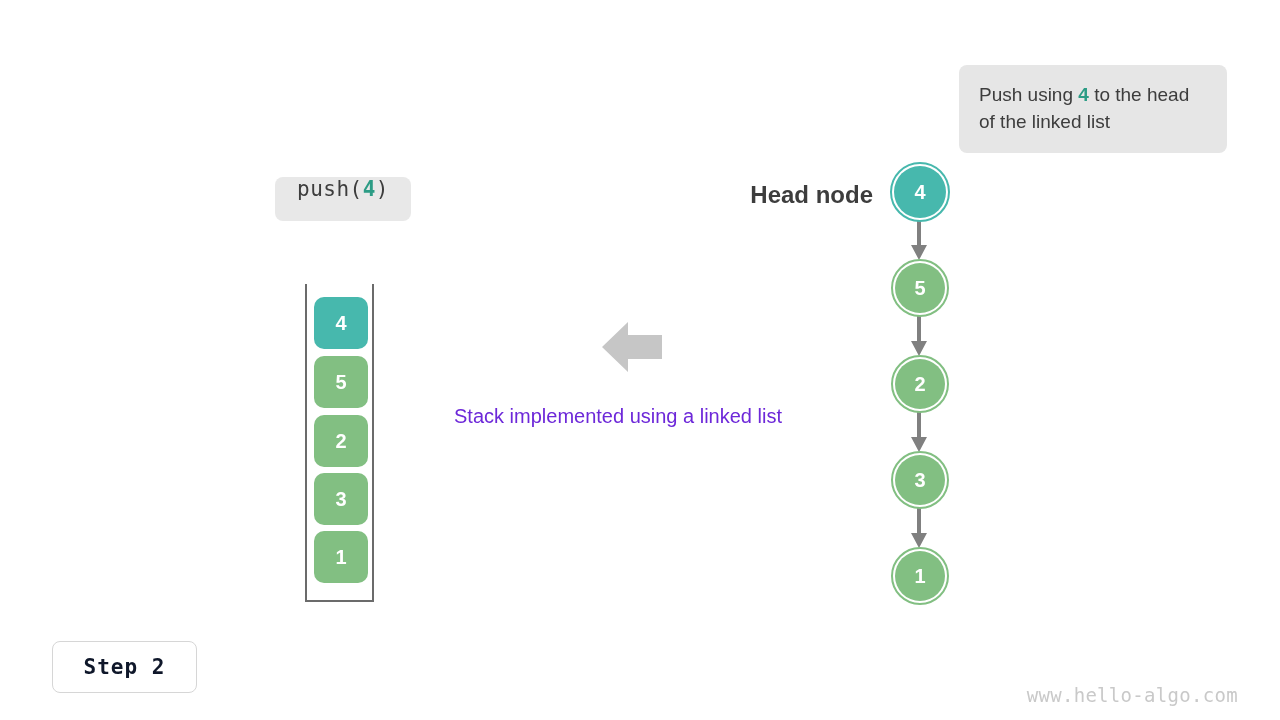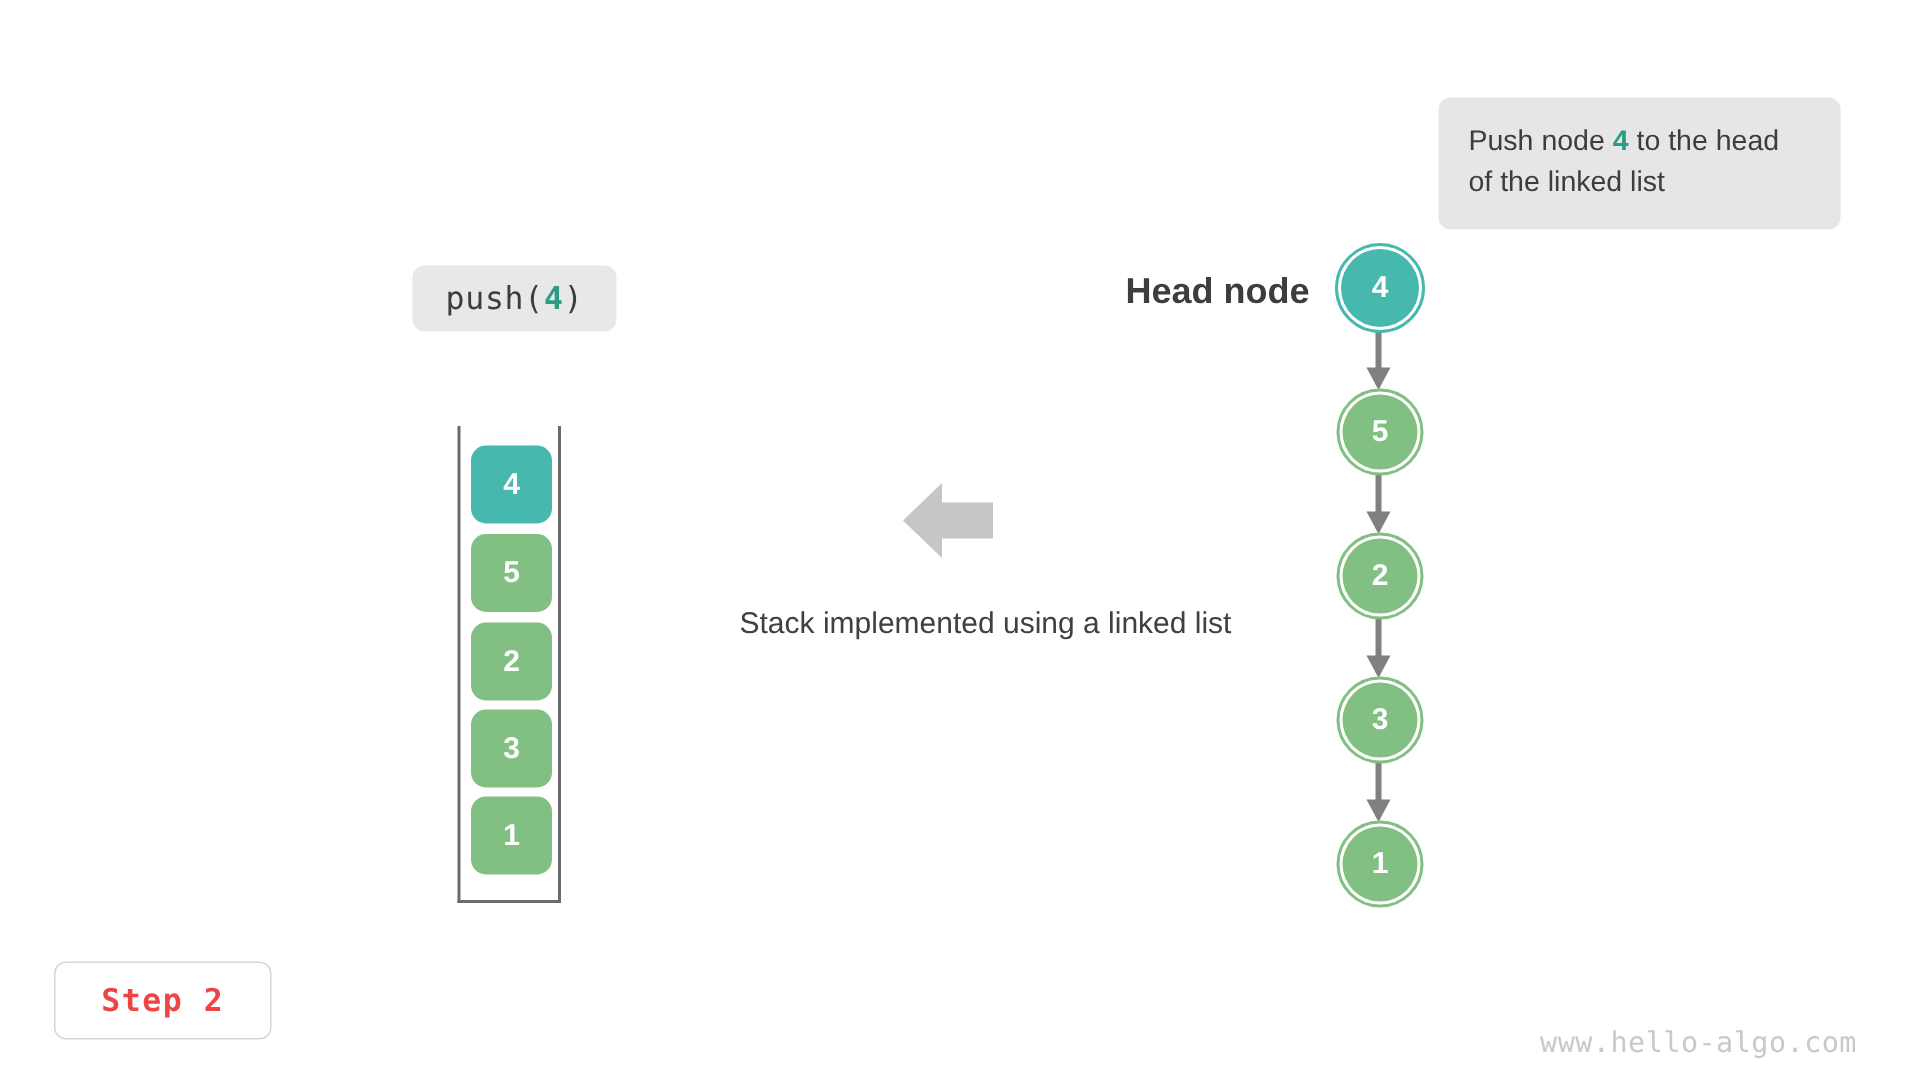--- a/index.html
+++ b/index.html
@@ -39,21 +39,21 @@
   #push-label {
     position: absolute;
     left: 275px;
     top: 177px;
     width: 136px;
     height: 44px;
     box-sizing: border-box;
     background: #e8e8e8;
     border-radius: 8px;
     display: flex;
-    align-items: center;
+    align-items: flex-start;
     justify-content: center;
     font-family: "DejaVu Sans Mono", "Liberation Mono", monospace;
     font-size: 21px;
     color: #3d3d3d;
     letter-spacing: .5px;
   }
   #push-label .hl { color: #2c9c85; font-weight: bold; }
 
   
   #stack-container {
@@ -87,25 +87,25 @@
   
   #center-arrow {
     position: absolute;
     left: 602px;
     top: 320px;
     width: 60px;
     height: 54px;
   }
   #caption {
     position: absolute;
-    left: 457px;
+    left: 418px;
     top: 405px;
     width: 400px;
     text-align: center;
-    color: #404040;
+    color: #6d28d9;
     font-size: 20px;
   }
 
   
   #linked-list { position: absolute; left: 0; top: 0; width: 1280px; height: 720px; }
   .ll-node {
     position: absolute;
     width: 58px;
     height: 58px;
     border-radius: 50%;
@@ -142,54 +142,54 @@
     font-weight: bold;
     white-space: nowrap;
     text-align: right;
   }
 
   .ll-arrow { position: absolute; }
 
   
   #step-badge {
     position: absolute;
-    left: 36px;
+    left: 52px;
     top: 641px;
     width: 145px;
     height: 52px;
     box-sizing: border-box;
     border: 1px solid #d6d6d6;
     border-radius: 8px;
     background: #ffffff;
     display: flex;
     align-items: center;
     justify-content: center;
     font-family: "DejaVu Sans Mono", "Liberation Mono", monospace;
     font-size: 21px;
     font-weight: bold;
-    color: #ef4444;
+    color: #0f172a;
     letter-spacing: 1px;
   }
 
   
   #watermark {
     position: absolute;
     right: 42px;
     bottom: 14px;
     font-family: "DejaVu Sans Mono", "Liberation Mono", monospace;
     font-size: 19px;
     color: #c9c9c9;
     letter-spacing: .3px;
   }
 </style>
 </head>
 <body>
 
 <div id="callout">
-  <span>Push node </span><span class="hl">4</span><span> to the head of the linked list</span>
+  <span>Push using </span><span class="hl">4</span><span> to the head of the linked list</span>
 </div>
 
 <div id="push-label">
   <span>push(</span>
     <span class="hl">4</span>
     <span>)</span>
 </div>
 
 <div id="stack-container">
   <div class="stack-cell top" style="top:13px;">

